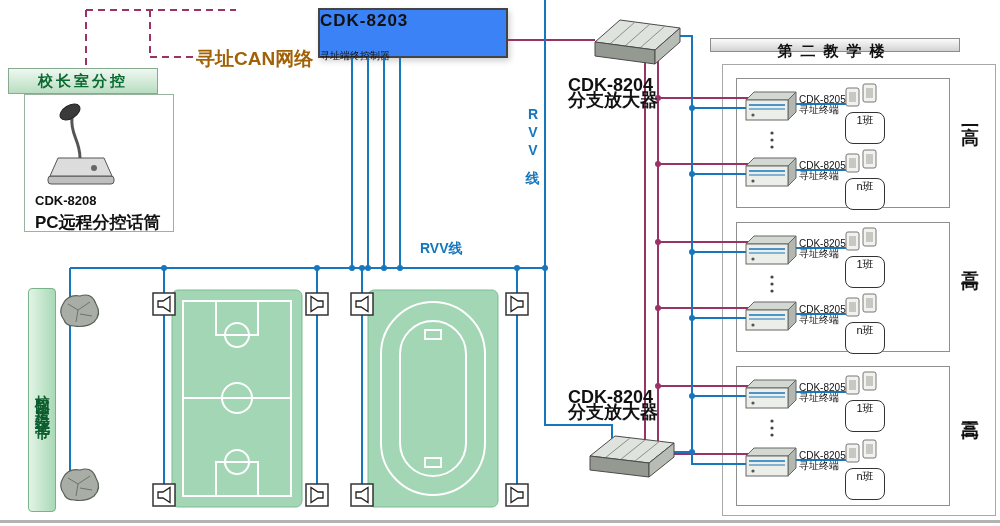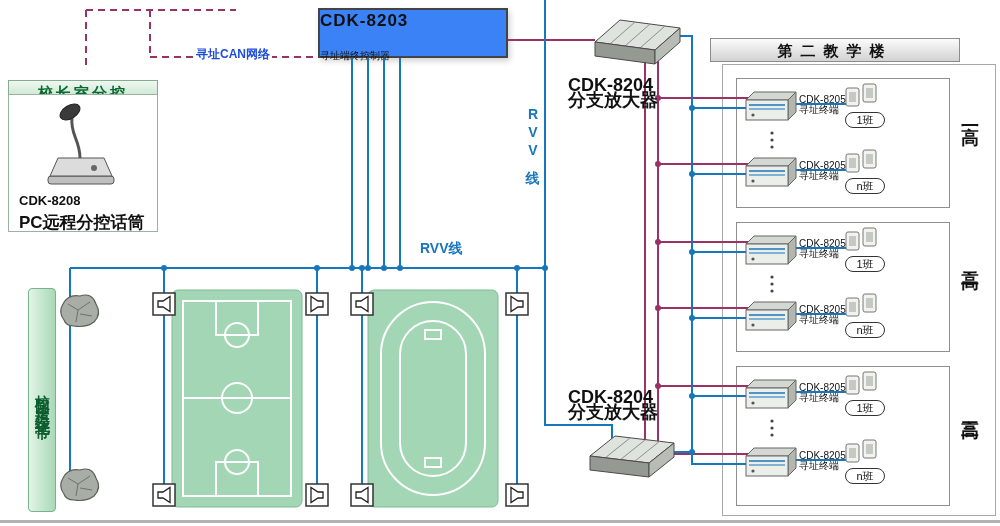--- a/index.html
+++ b/index.html
@@ -22,48 +22,48 @@
   .b-hdr{background:linear-gradient(180deg,#fbfbfb,#d2d2d2);border:1px solid #8c8c8c;
          font-size:15px;font-weight:bold;text-align:center;line-height:24px;letter-spacing:8px}
   .b-outer{background:#fff;border:1px solid #a8a8a8}
   .g-box{background:#fff;border:1px solid #8f8f8f}
 
   .belt{background:linear-gradient(90deg,#e2f4e6,#a9d9b6);border:1px solid #79b28b;border-radius:4px;
         display:flex;align-items:center;justify-content:center}
   .belt-txt{writing-mode:vertical-rl;text-orientation:upright;font-size:15px;font-weight:bold;
             color:#0d5e2f;letter-spacing:5px}
 
-  .can-lbl{color:#1d4ed8;font-weight:bold;font-size:12px;background:#fff;padding:0 2px;white-space:nowrap}
+  .can-lbl{color:#a16207;font-weight:bold;font-size:19px;background:#fff;padding:0 2px;white-space:nowrap}
   .rvv-h{color:#1777bd;font-weight:bold;font-size:14px;white-space:nowrap}
   .rvv-v{color:#1777bd;font-weight:bold;font-size:14px;writing-mode:vertical-rl;text-orientation:upright;letter-spacing:2px}
 
   .amp-lbl div{font-size:18px;font-weight:bold;line-height:15px;white-space:nowrap}
   .grade-lbl{writing-mode:vertical-rl;text-orientation:upright;font-size:18px;font-weight:bold;letter-spacing:2px}
   .unit-lbl div{font-size:10px;line-height:10px;white-space:nowrap}
-  .badge{width:40px;height:16px;border:1px solid #333;border-radius:8px;background:#fff;
+  .badge{width:40px;height:32px;border:1px solid #333;border-radius:8px;background:#fff;
          font-size:11px;text-align:center;line-height:14px}
   .rule{background:#b3b3b3}
 </style>
 </head>
 <body>
 
 <div id="stage">
 
   <div class="abs z1 controller" style="left:318px;top:8px;width:190px;height:50px">
     <div class="c-model">CDK-8203</div>
     <div class="c-name">寻址端终控制器</div>
   </div>
 
-  <div class="abs z1 p-hdr" style="left:8px;top:80px;width:150px;height:26px">校长室分控</div>
-  <div class="abs z1 p-body" style="left:8px;top:94px;width:150px;height:138px">
+  <div class="abs z1 p-hdr" style="left:8px;top:68px;width:150px;height:26px">校长室分控</div>
+  <div class="abs z1 p-body" style="left:24px;top:94px;width:150px;height:138px">
     <div class="p-model">CDK-8208</div>
     <div class="p-desc">PC远程分控话筒</div>
   </div>
 
-  <div class="abs z1 b-hdr" style="left:710px;top:38px;width:250px;height:24px">第二教学楼</div>
+  <div class="abs z1 b-hdr" style="left:710px;top:38px;width:250px;height:14px">第二教学楼</div>
   <div class="abs z1 b-outer" style="left:722px;top:64px;width:274px;height:452px"></div>
   <div class="abs z1 g-box" style="left:736px;top:78px;width:214px;height:130px"></div>
   <div class="abs z1 g-box" style="left:736px;top:222px;width:214px;height:130px"></div>
   <div class="abs z1 g-box" style="left:736px;top:366px;width:214px;height:140px"></div>
 
   <div class="abs z1 belt" style="left:28px;top:288px;width:28px;height:224px">
     <div class="belt-txt">校园走道绿化带</div>
   </div>
 
   <div class="abs z1 rule" style="left:0;top:520px;width:1000px;height:3px"></div>

